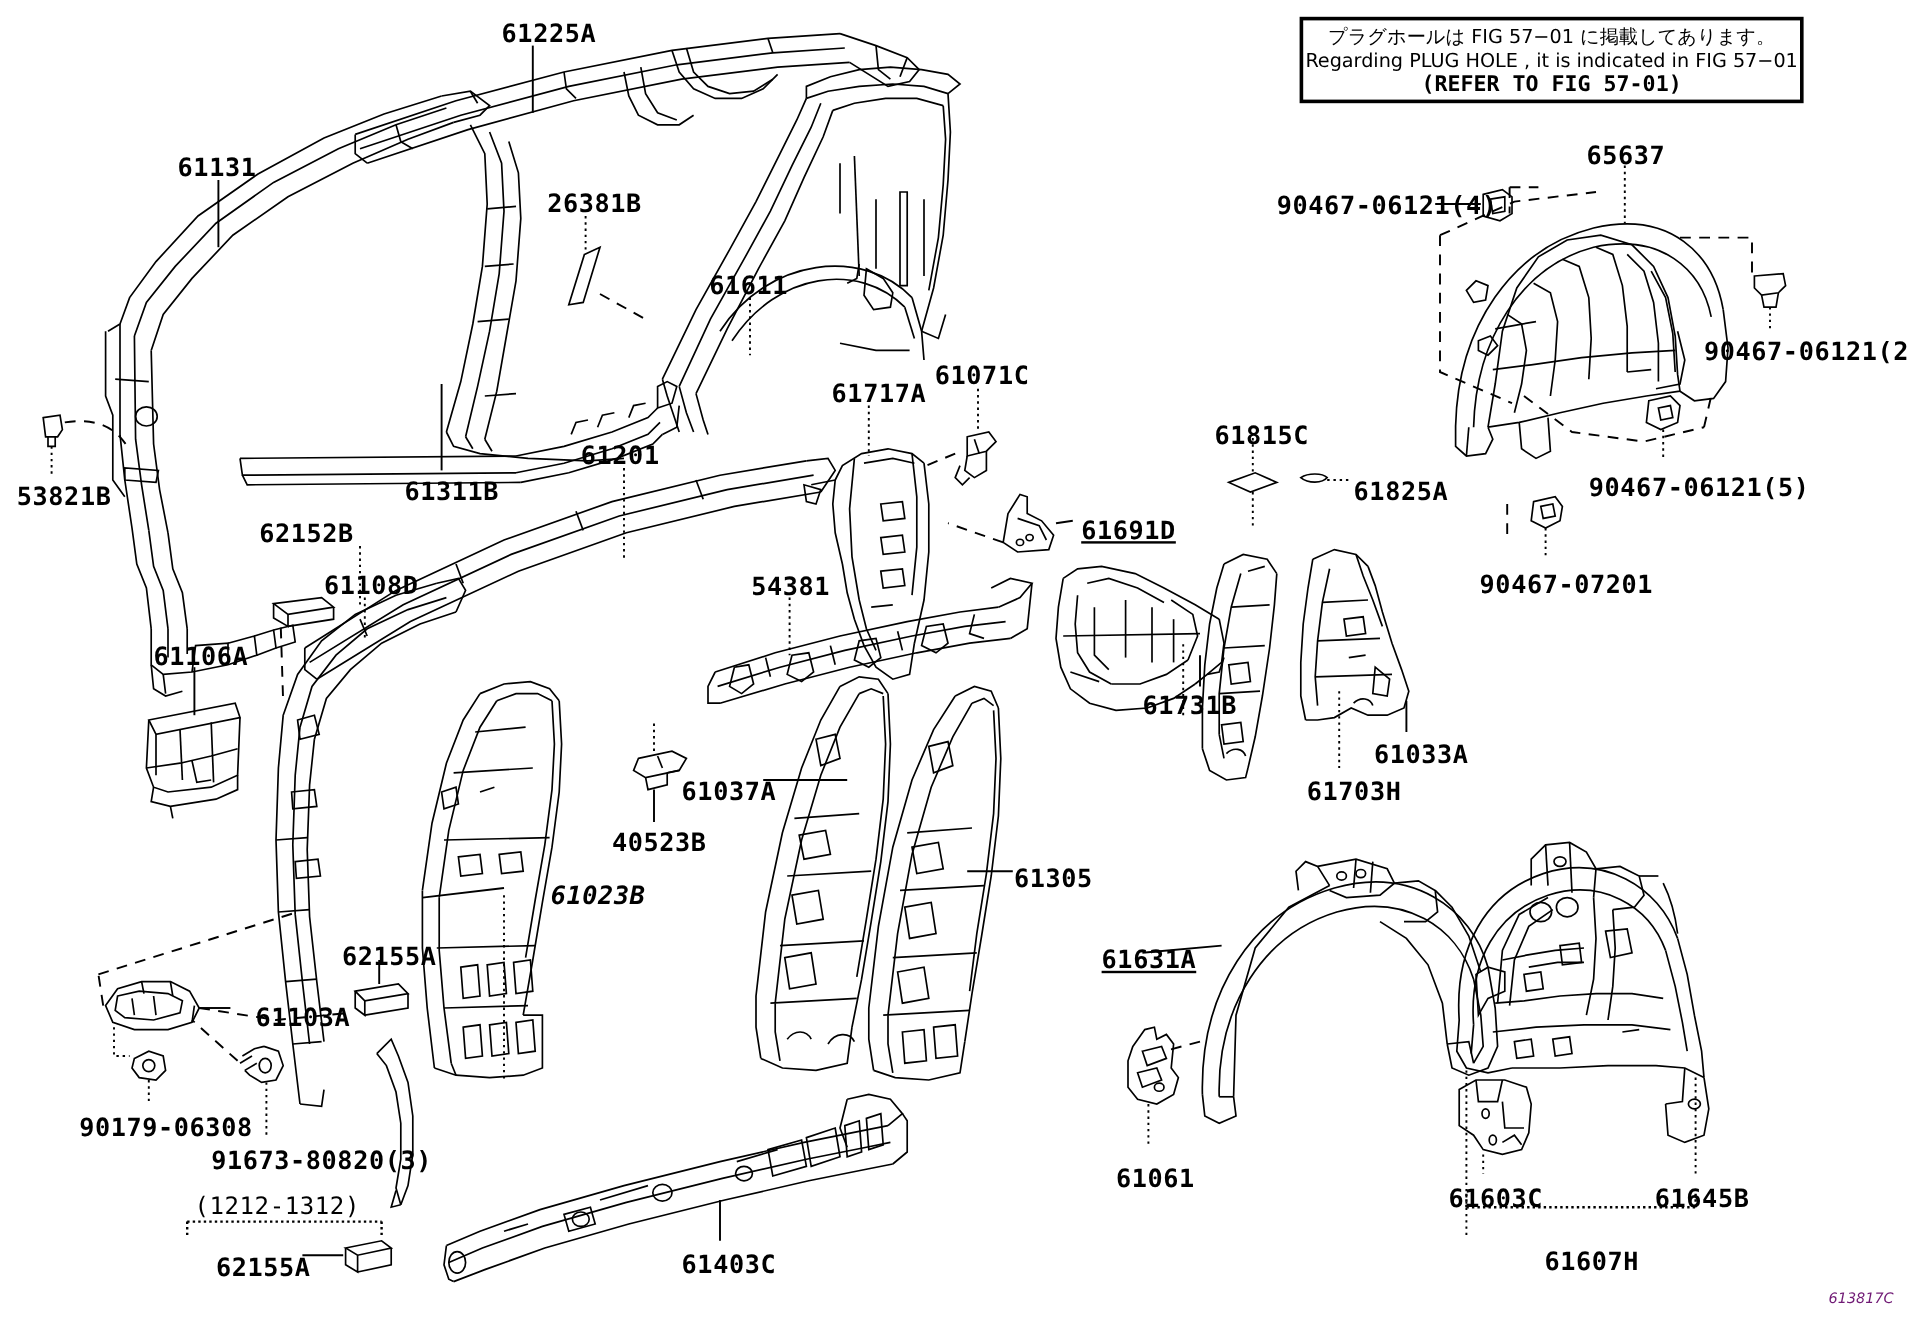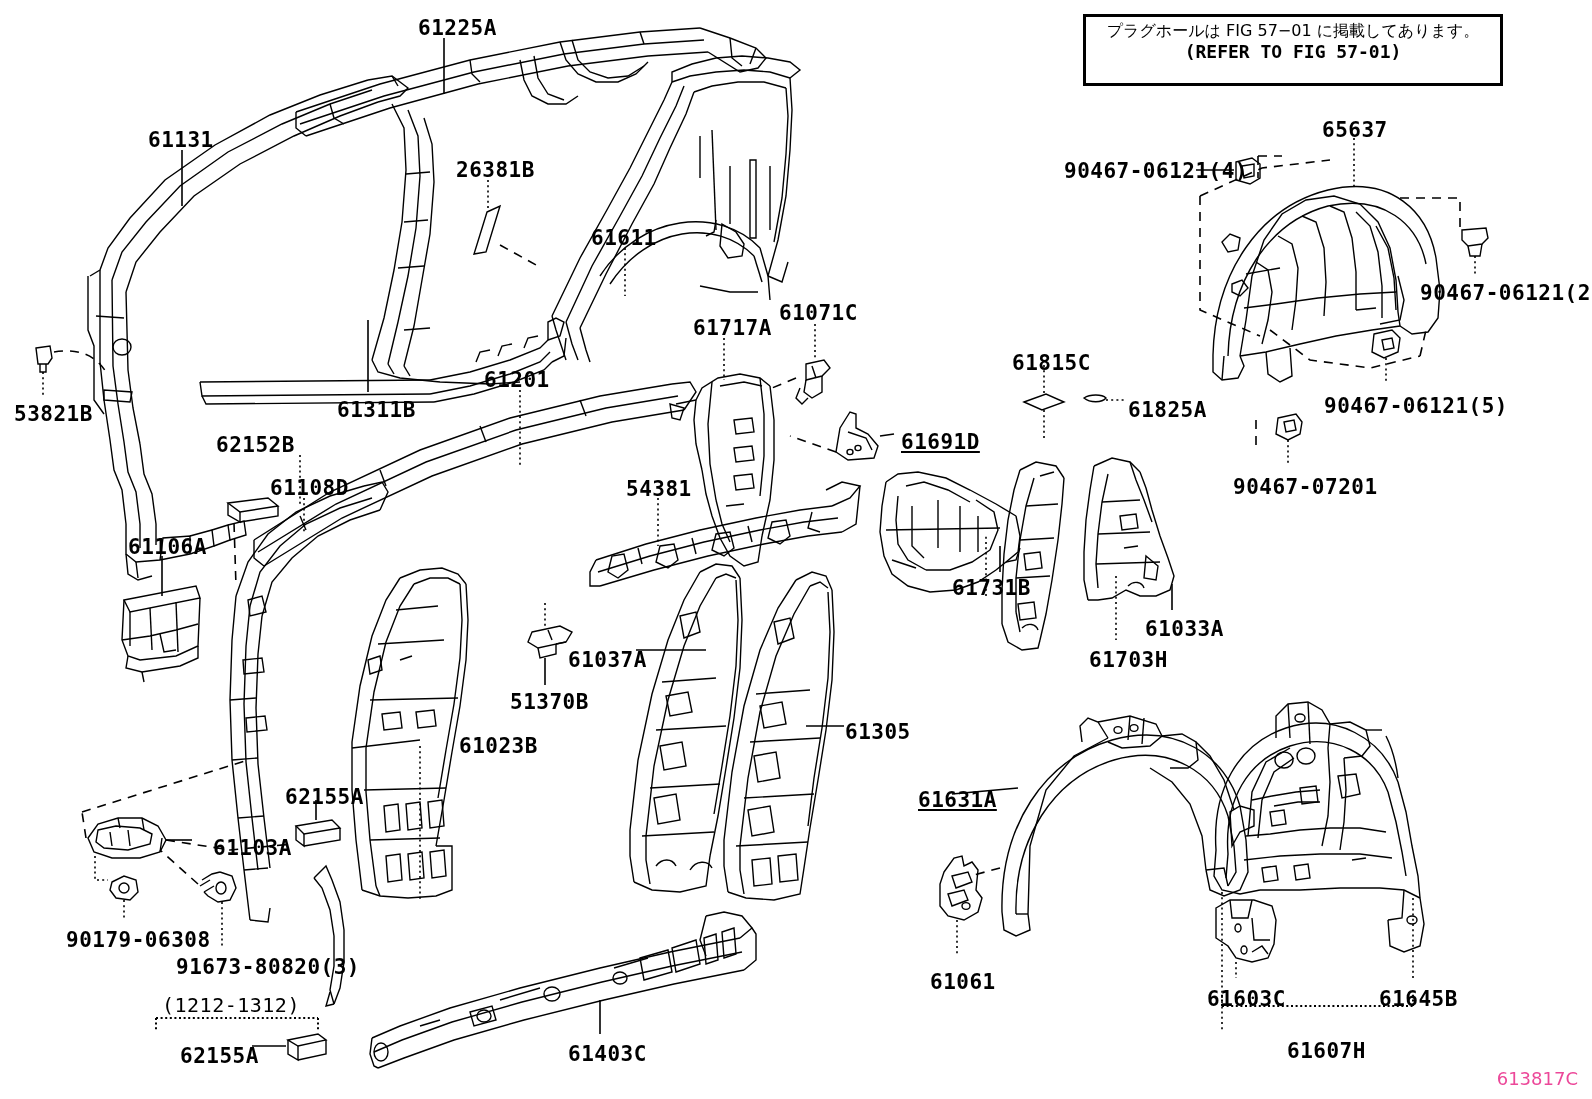--- a/index.html
+++ b/index.html
@@ -65,22 +65,23 @@
   #note-ref {
     font-family: "DejaVu Sans Mono", "Liberation Mono", monospace;
     font-weight: bold;
     font-size: 18px;
   }
   #fig-id {
     position: absolute;
     right: 14px;
     bottom: 10px;
     font-family: "DejaVu Sans", "Liberation Sans", sans-serif;
-    font-size: 18px;
-    color: #ec4899;
+    font-size: 12px;
+    color: #701a75;
+    font-style: italic;
   }
   svg .ln { fill: none; stroke: #000; stroke-width: 1.4; }
   svg .lead { fill: none; stroke: #000; stroke-width: 1.6; }
   svg .leadd { fill: none; stroke: #000; stroke-width: 1.6; stroke-dasharray: 2 3.2; }
   svg .dash { fill: none; stroke: #000; stroke-width: 1.6; stroke-dasharray: 9 7; }
   svg .brk { fill: none; stroke: #000; stroke-width: 2; stroke-dasharray: 2 2.6; }
 </style>
 </head>
 <body>
 
@@ -674,41 +675,42 @@
       <path class="lead" d="M844 726 L806 726"></path>
       <path class="leadd" d="M986 596 L986 536"></path>
       <path class="leadd" d="M1354 138 L1354 186"></path>
       <path class="lead" d="M952 794 L1018 788"></path>
       <path class="leadd" d="M420 746 L420 900"></path>
     </g>
   </svg>
 
   <div id="note-box">
     <span class="nl" id="note-jp">プラグホールは FIG  57−01 に掲載してあります。</span>
+    <span class="nl" id="note-en">Regarding  PLUG  HOLE , it is indicated in FIG  57−01</span>
     <span class="nl" id="note-ref">(REFER TO FIG 57-01)</span>
   </div>
 
   <div id="labels-layer">
       <div class="lbl" style="left: 418px; top: 18px;">61225A</div>
       <div class="lbl" style="left: 148px; top: 130px;">61131</div>
       <div class="lbl" style="left: 456px; top: 160px;">26381B</div>
       <div class="lbl" style="left: 591px; top: 228px;">61611</div>
       <div class="lbl" style="left: 693px; top: 318px;">61717A</div>
       <div class="lbl" style="left: 779px; top: 303px;">61071C</div>
       <div class="lbl" style="left: 901px; top: 432px; text-decoration: underline;">61691D</div>
       <div class="lbl" style="left: 484px; top: 370px;">61201</div>
       <div class="lbl" style="left: 337px; top: 400px;">61311B</div>
       <div class="lbl" style="left: 14px; top: 404px;">53821B</div>
       <div class="lbl" style="left: 216px; top: 435px;">62152B</div>
       <div class="lbl" style="left: 270px; top: 478px;">61108D</div>
       <div class="lbl" style="left: 128px; top: 537px;">61106A</div>
       <div class="lbl" style="left: 626px; top: 479px;">54381</div>
       <div class="lbl" style="left: 568px; top: 650px;">61037A</div>
-      <div class="lbl" style="left: 510px; top: 692px;">51370B</div>
-      <div class="lbl" style="left: 459px; top: 736px;">61023B</div>
+      <div class="lbl" style="left: 510px; top: 692px;">40523B</div>
+      <div class="lbl" style="left: 459px; top: 736px; font-style: italic;">61023B</div>
       <div class="lbl" style="left: 285px; top: 787px;">62155A</div>
       <div class="lbl" style="left: 197px; top: 838px; margin-left: 16px;">61103A</div>
       <div class="lbl" style="left: 66px; top: 930px;">90179-06308</div>
       <div class="lbl" style="left: 176px; top: 957px;">91673-80820(3)</div>
       <div class="lbl plain" style="left: 162px; top: 995px;">(1212-1312)</div>
       <div class="lbl" style="left: 180px; top: 1046px;">62155A</div>
       <div class="lbl" style="left: 568px; top: 1044px;">61403C</div>
       <div class="lbl" style="left: 845px; top: 722px;">61305</div>
       <div class="lbl" style="left: 952px; top: 578px;">61731B</div>
       <div class="lbl" style="left: 1089px; top: 650px;">61703H</div>

